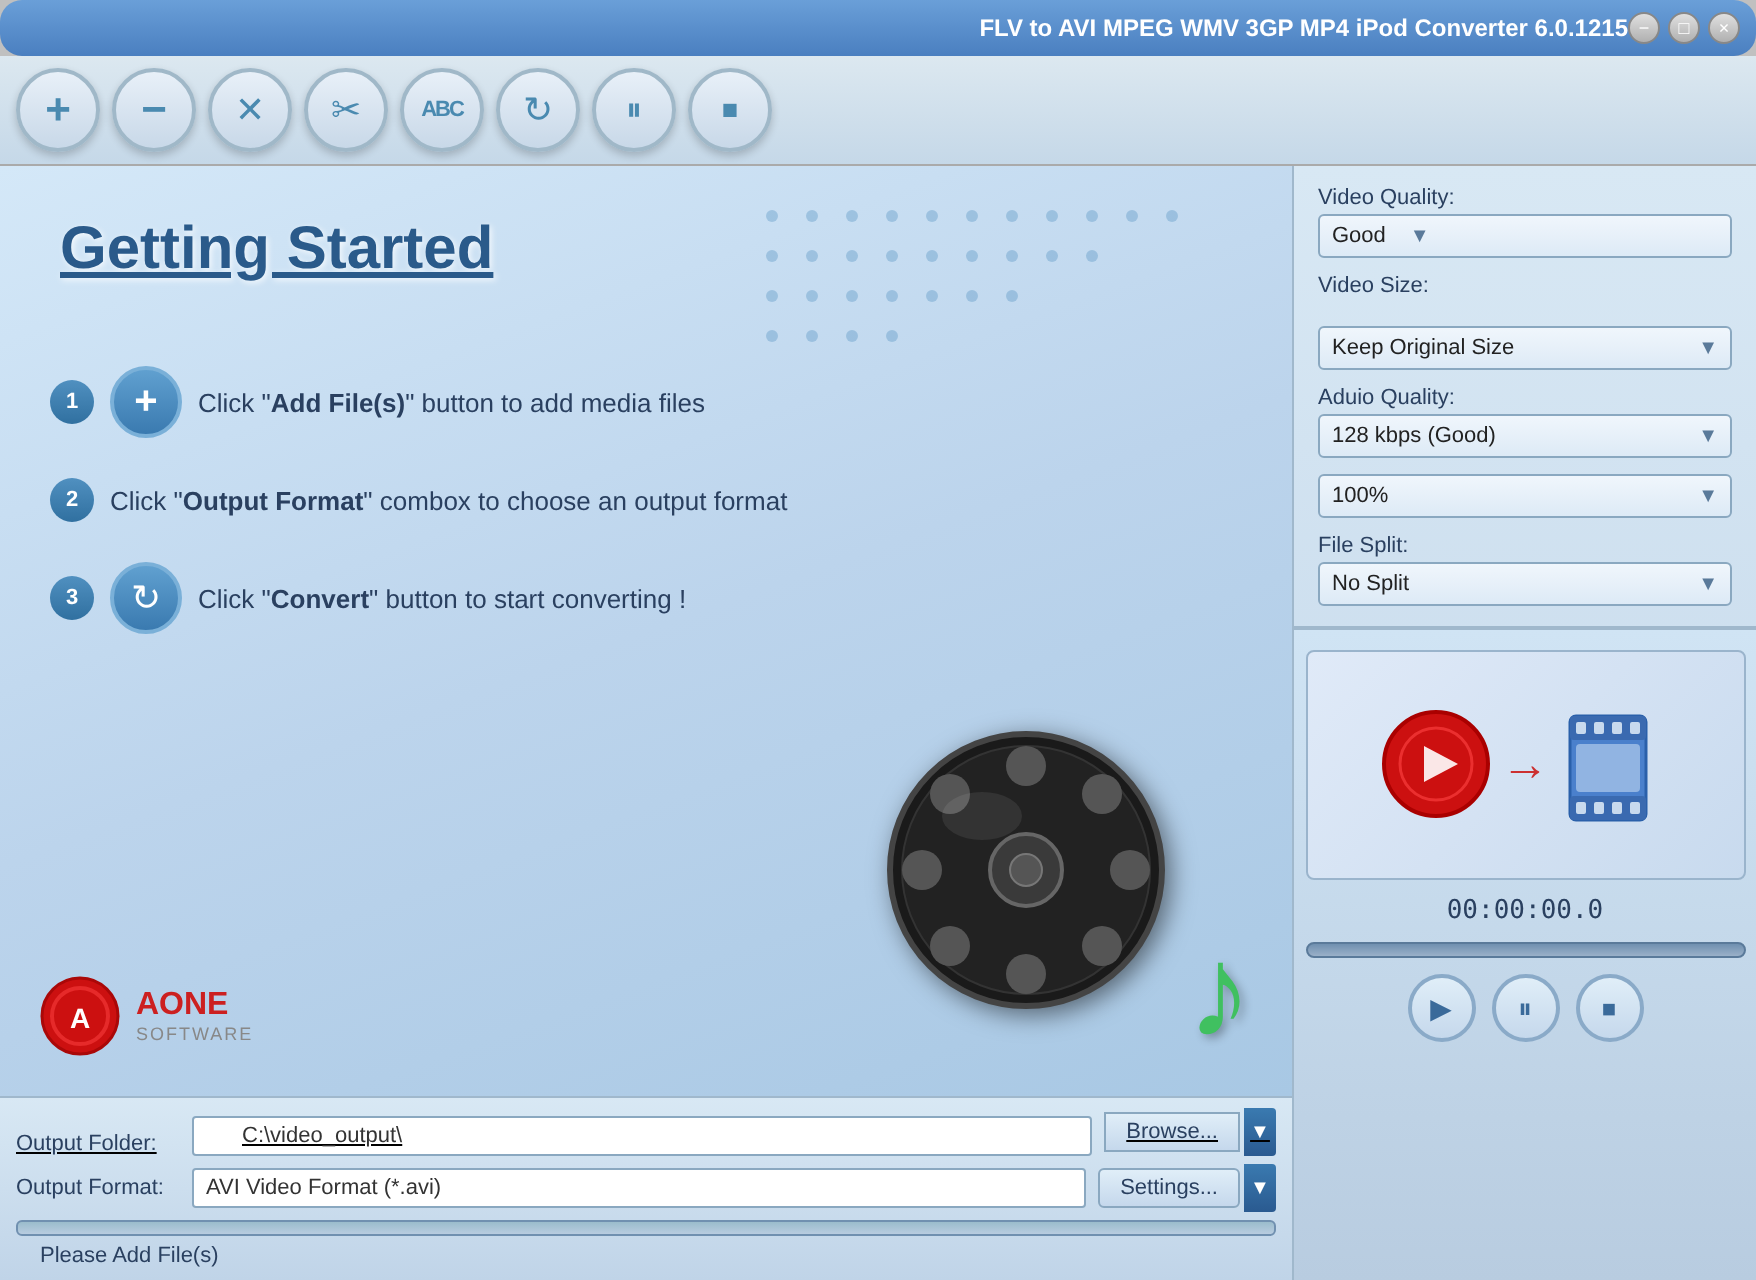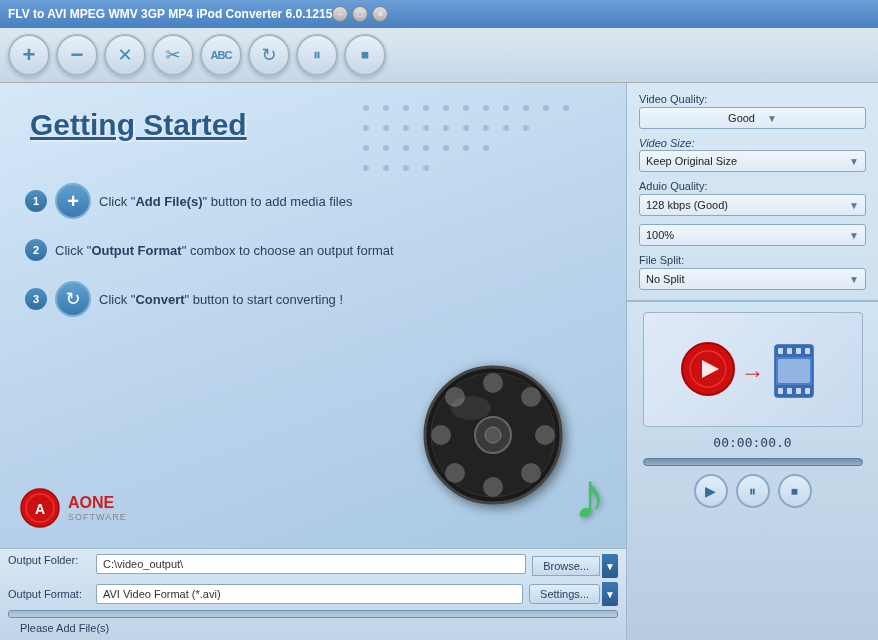--- a/index.html
+++ b/index.html
@@ -12,22 +12,23 @@
       overflow: hidden;
     }
 
     
     .title-bar {
       background: linear-gradient(to bottom, #6a9fd8, #4a7fc0);
       color: white;
       padding: 4px 8px;
       display: flex;
       align-items: center;
-      justify-content: flex-start;
+      justify-content: flex-end;
       height: 28px;
+      border-radius: 11px;
     }
     .title-bar-title {
       font-size: 12px;
       font-weight: bold;
       color: white;
     }
     .title-bar-buttons {
       display: flex;
       gap: 4px;
     }
@@ -260,21 +261,21 @@
       display: flex;
       flex-direction: column;
     }
 
     .main-view {
       flex: 1;
       position: relative;
     }
 
     .right-sidebar {
-      width: 252px;
+      width: 232px;
       display: flex;
       flex-direction: column;
       background: linear-gradient(to bottom, #d8e8f4, #c0d4e8);
       border-left: 1px solid #a0b8cc;
     }
 
     .settings-section {
       padding: 10px 12px;
       display: flex;
       flex-direction: column;
@@ -420,23 +421,23 @@
           </svg>
           <div>
             <div style="font-size:16px; font-weight:bold; color:#cc2020; line-height:1.1;">AONE</div>
             <div style="font-size:9px; color:#888; letter-spacing:1px;">SOFTWARE</div>
           </div>
         </div>
       </div>
 
       <div style="background:linear-gradient(to bottom,#d8e8f4,#c0d4e8); padding:5px 8px; border-top:1px solid #a0b8cc;">
 
-        <div class="bottom-row" style="display:flex; align-items:flex-start; gap:6px; margin-bottom:4px;">
+        <div class="bottom-row" style="display:flex; align-items:flex-end; gap:6px; margin-bottom:4px;text-decoration:underline;">
           <span class="bottom-label" style="font-size:11px; color:#2a4060; width:82px; flex-shrink:0;">Output Folder:</span>
-          <input class="bottom-input" style="flex: 1 1 0%; padding: 3px 6px; border: 1px solid rgb(138, 168, 192); border-radius: 2px; background: white; font-size: 11px; color: rgb(51, 51, 51);" readonly="" value="C:\video_output\">
+          <input class="bottom-input" style="flex: 1 1 0%; padding: 3px 24px; border: 1px solid rgb(138, 168, 192); border-radius: 2px; background: white; font-size: 11px; color: rgb(51, 51, 51);" readonly="" value="C:\video_output\">
           <div style="display:flex; align-items:center; gap:2px;">
             <button class="bottom-btn" style="padding:3px 10px; border:1px solid #8aa8c0; border-radius:0; background:linear-gradient(to bottom,#e0eef8,#c5d8ec); font-size:11px; cursor:pointer; color:#2a4060;">Browse...</button>
             <div style="width:16px; height:24px; background:linear-gradient(to bottom,#3a7ab0,#2a5a90); border-radius:0 2px 2px 0; display:flex; align-items:center; justify-content:center; cursor:pointer;">
               <span style="color:white; font-size:10px;">▼</span>
             </div>
           </div>
         </div>
 
         <div class="bottom-row" style="display:flex; align-items:center; gap:6px; margin-bottom:4px;">
           <span class="bottom-label" style="font-size:11px; color:#2a4060; width:82px; flex-shrink:0;">Output Format:</span>
@@ -454,28 +455,28 @@
         <div style="font-size:11px; color:#2a4060; padding:1px 12px;">Please Add File(s)</div>
       </div>
     </div>
 
     <div class="right-sidebar">
 
       <div class="settings-section">
 
         <div>
           <div class="field-label" style="font-size:11px; color:#2a4060; margin-bottom:2px;">Video Quality:</div>
-          <div class="dropdown" style="width:100%; padding:4px 6px; border:1px solid #8aa8c0; border-radius:3px; background:linear-gradient(to bottom,#f0f6fc,#ddeaf6); font-size:11px; color:#222; cursor:pointer; display:flex; align-items:center; justify-content:center;gap:12px;">
+          <div class="dropdown" style="width:100%; padding:4px 6px; border:1px solid #8aa8c0; border-radius:3px; background:linear-gradient(to bottom,#f0f6fc,#ddeaf6); font-size:11px; color:#222; cursor:pointer; display:flex; align-items:center; justify-content:flex-start;gap:12px;">
             <span>Good</span>
             <span style="color:#5a7a9a; font-size:10px;">▼</span>
           </div>
         </div>
 
         <div>
-          <div class="field-label" style="font-size:11px; color:#2a4060; margin-bottom:1px;font-style:italic;">Video Size:</div>
+          <div class="field-label" style="font-size:11px; color:#2a4060; margin-bottom:14px;">Video Size:</div>
           <div class="dropdown" style="width:100%; padding:4px 6px; border:1px solid #8aa8c0; border-radius:3px; background:linear-gradient(to bottom,#f0f6fc,#ddeaf6); font-size:11px; color:#222; cursor:pointer; display:flex; align-items:center; justify-content:space-between;">
             <span>Keep Original Size</span>
             <span style="color:#5a7a9a; font-size:10px;">▼</span>
           </div>
         </div>
 
         <div>
           <div class="field-label" style="font-size:11px; color:#2a4060; margin-bottom:2px;">Aduio Quality:</div>
           <div class="dropdown" style="width:100%; padding:4px 6px; border:1px solid #8aa8c0; border-radius:3px; background:linear-gradient(to bottom,#f0f6fc,#ddeaf6); font-size:11px; color:#222; cursor:pointer; display:flex; align-items:center; justify-content:space-between;">
             <span>128 kbps (Good)</span>

